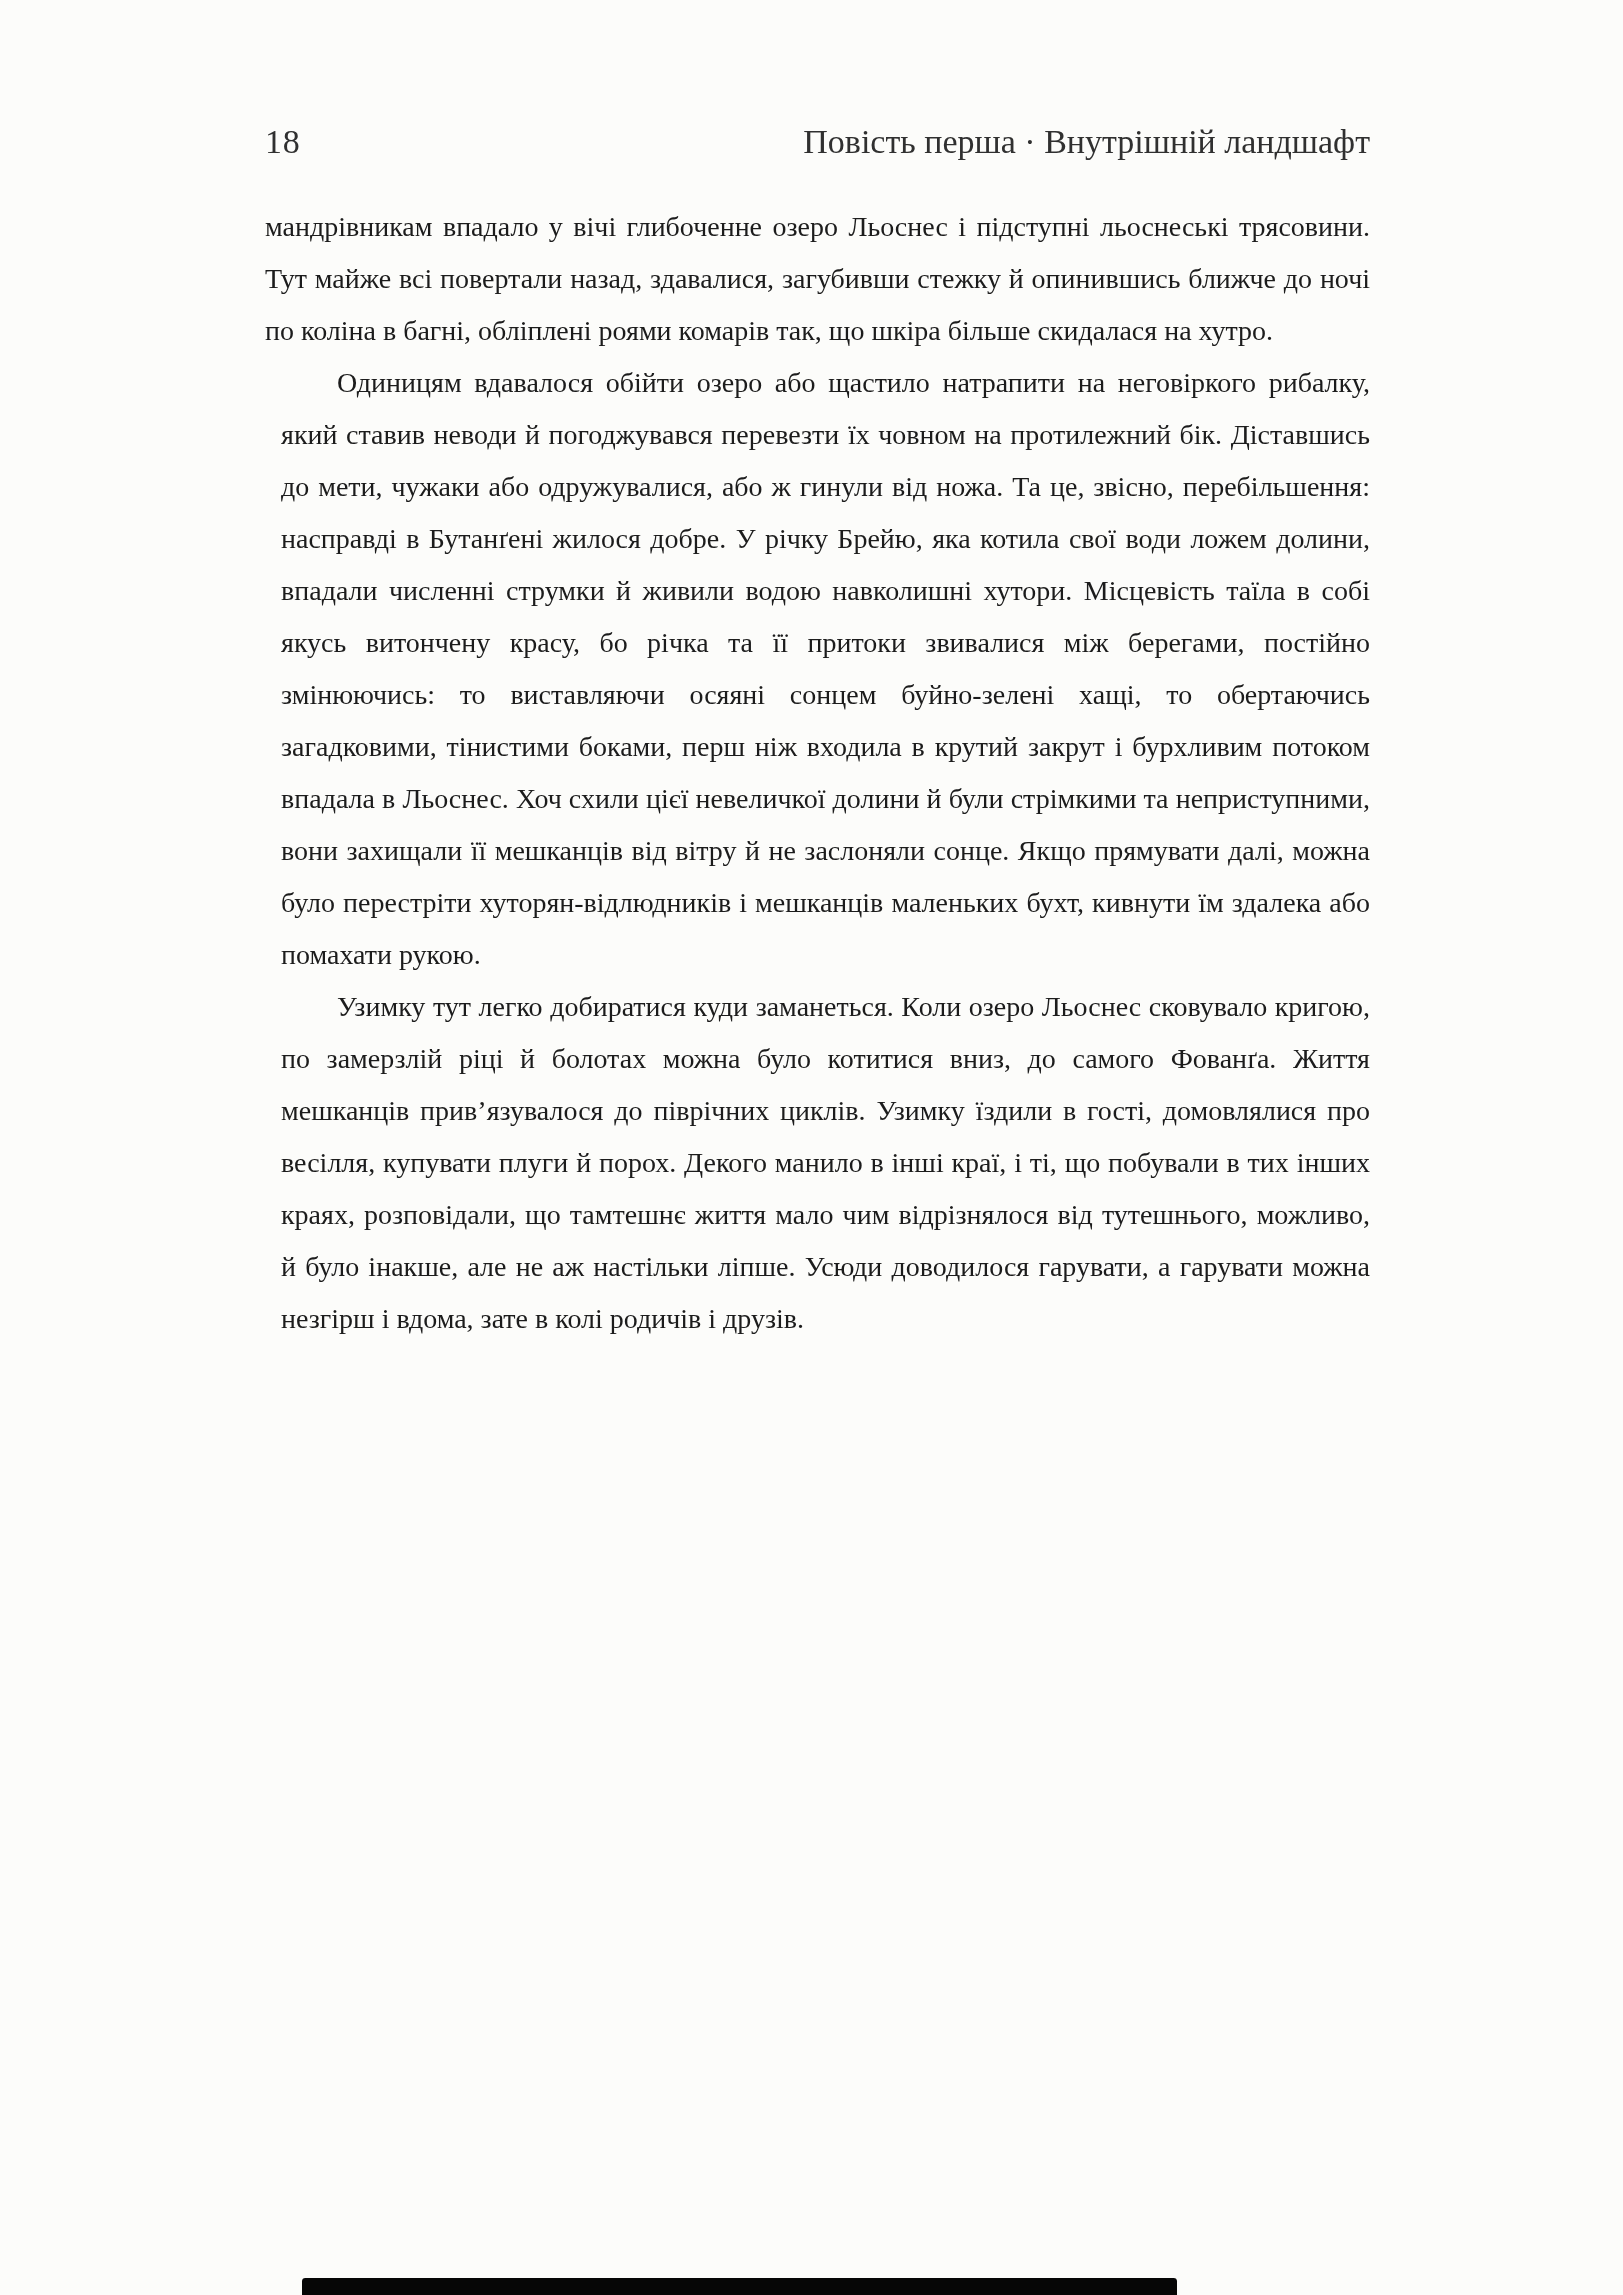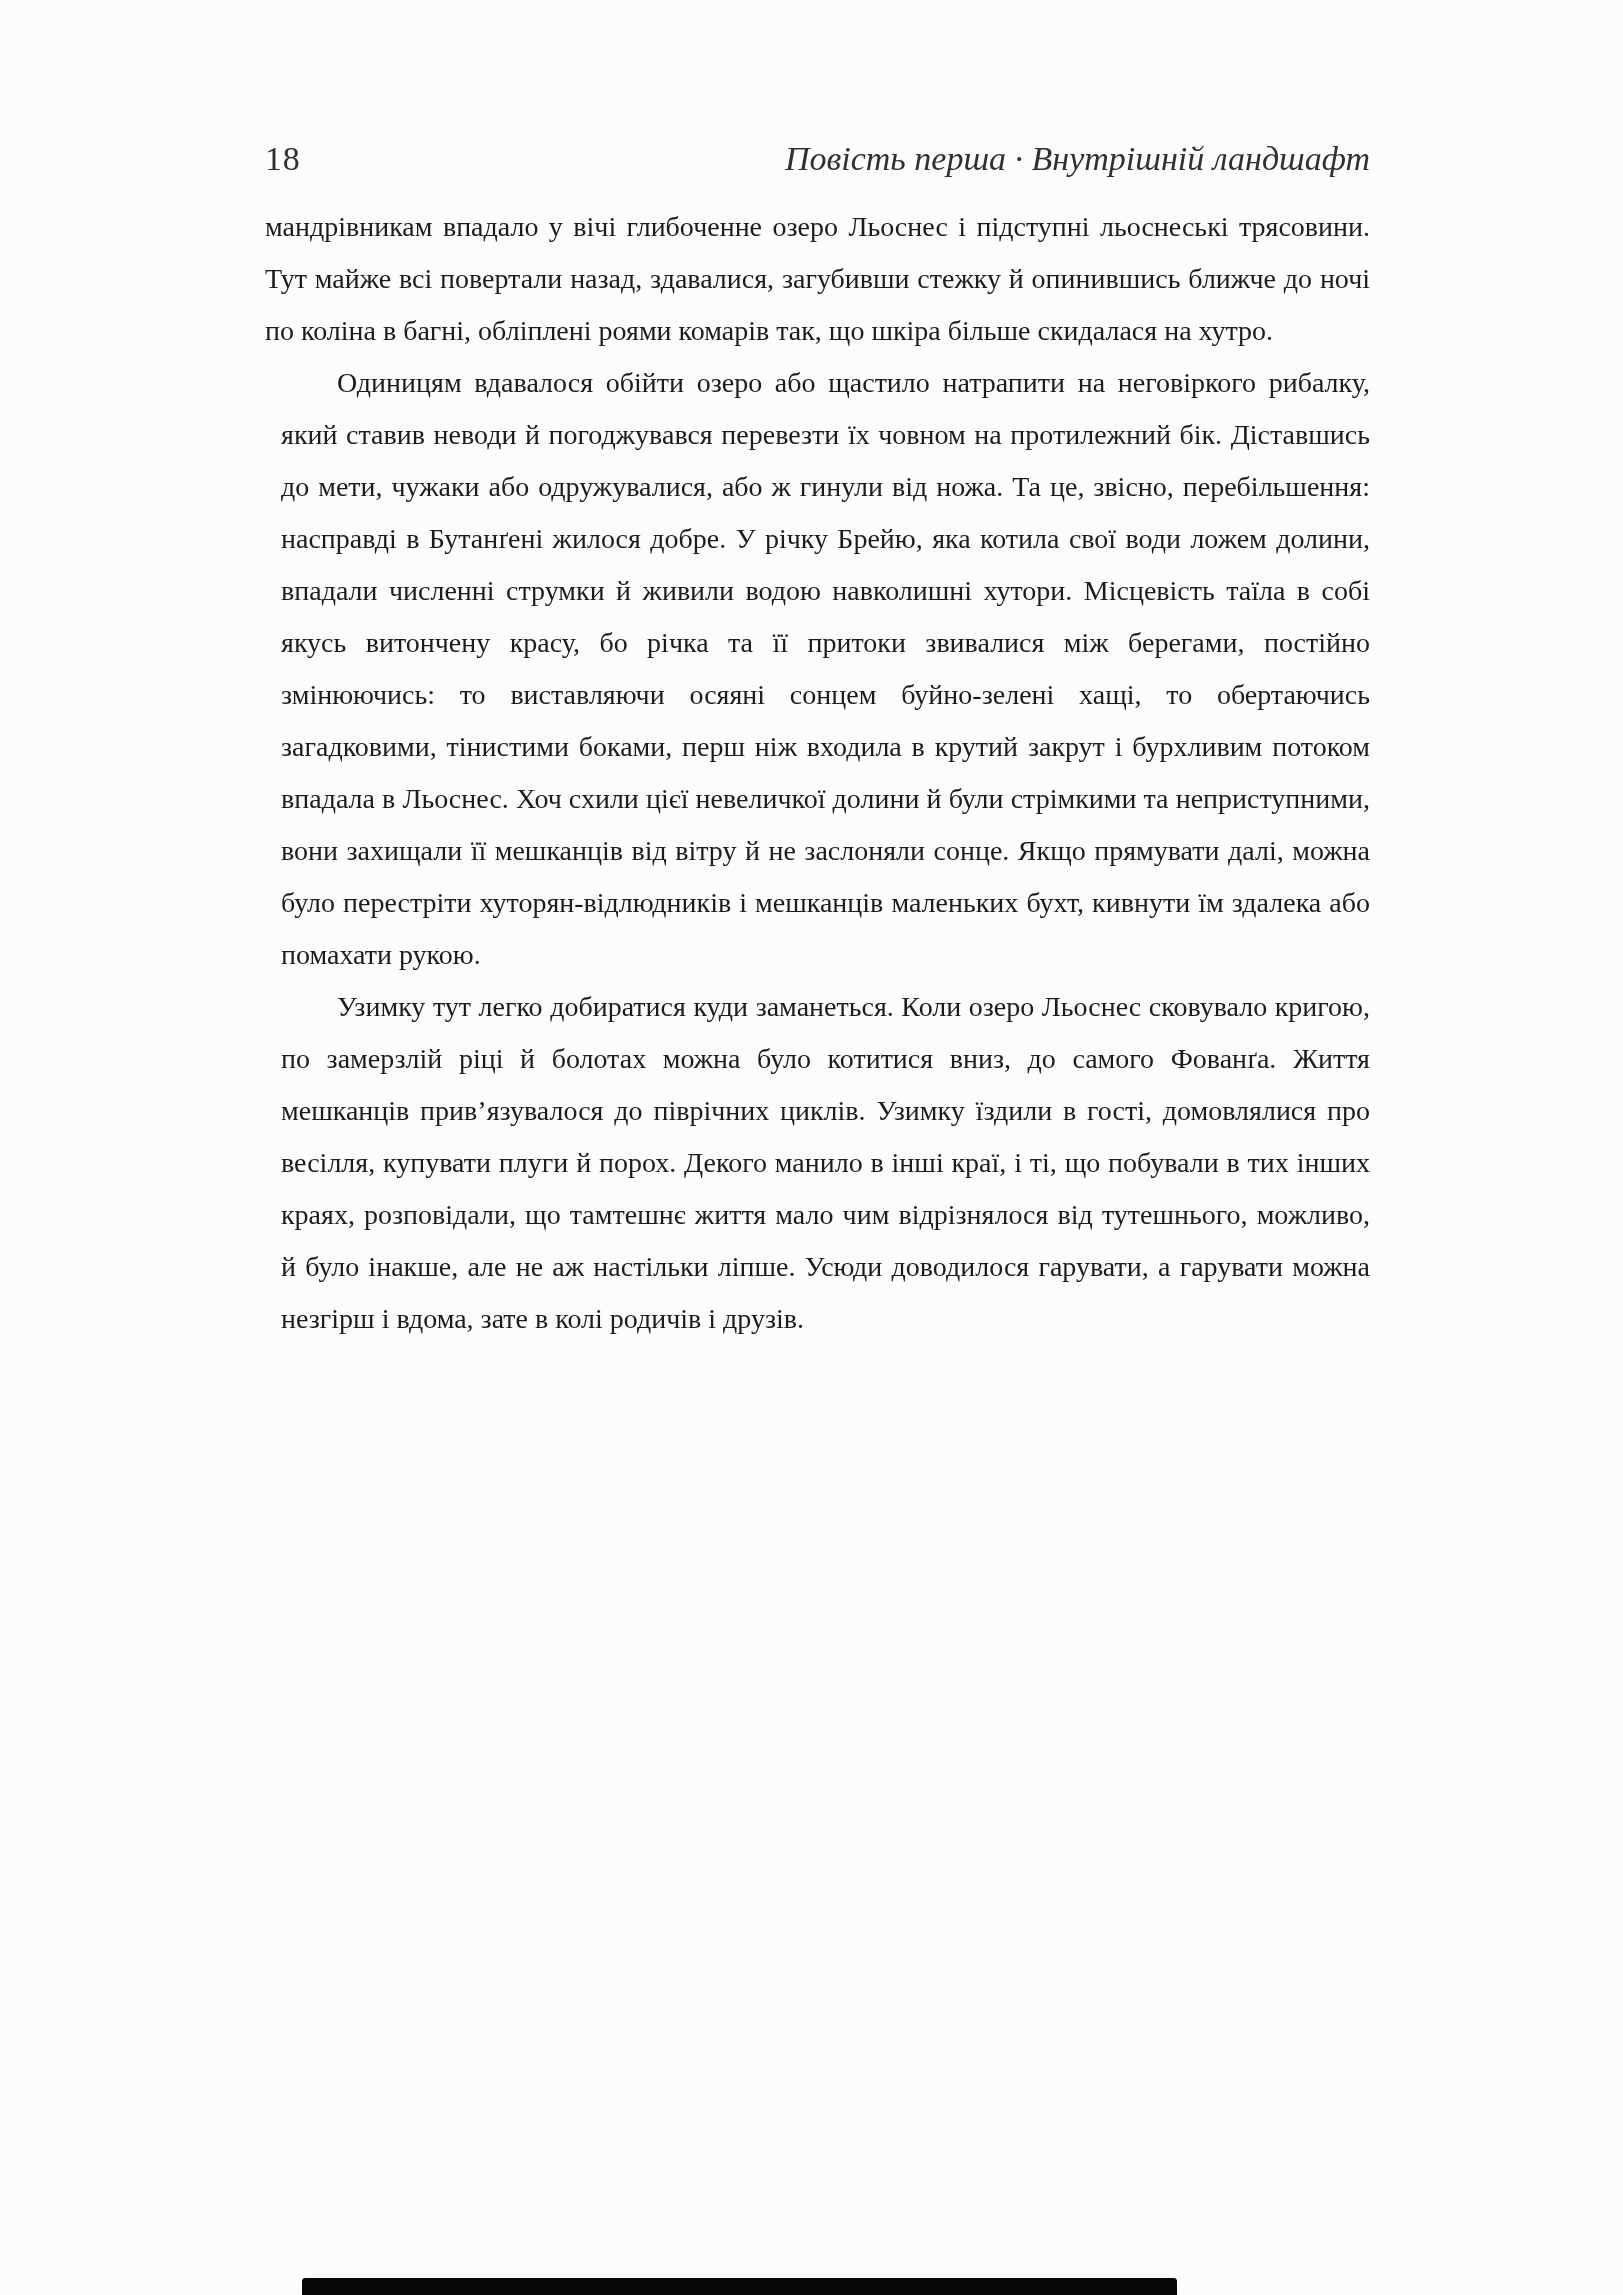--- a/index.html
+++ b/index.html
@@ -13,35 +13,34 @@
       position: relative;
       width: 1624px;
       height: 2295px;
       background: #fcfcfa;
       font-family: "Liberation Serif", "DejaVu Serif", serif;
       color: #1c1c1c;
       overflow: hidden;
     }
     .running-head {
       position: absolute;
-      top: 140px;
+      top: 123px;
       left: 265px;
       width: 1105px;
       display: flex;
       justify-content: space-between;
       align-items: baseline;
       font-size: 34px;
       color: #303030;
     }
     .page-num {
       font-style: normal;
       letter-spacing: 0.8px;
     }
     .head-title {
-      font-style: italic;
     }
     .text-block {
       position: absolute;
       top: 201px;
       left: 265px;
       width: 1105px;
       font-size: 28px;
       line-height: 52px;
       text-align: justify;
       text-justify: inter-word;

